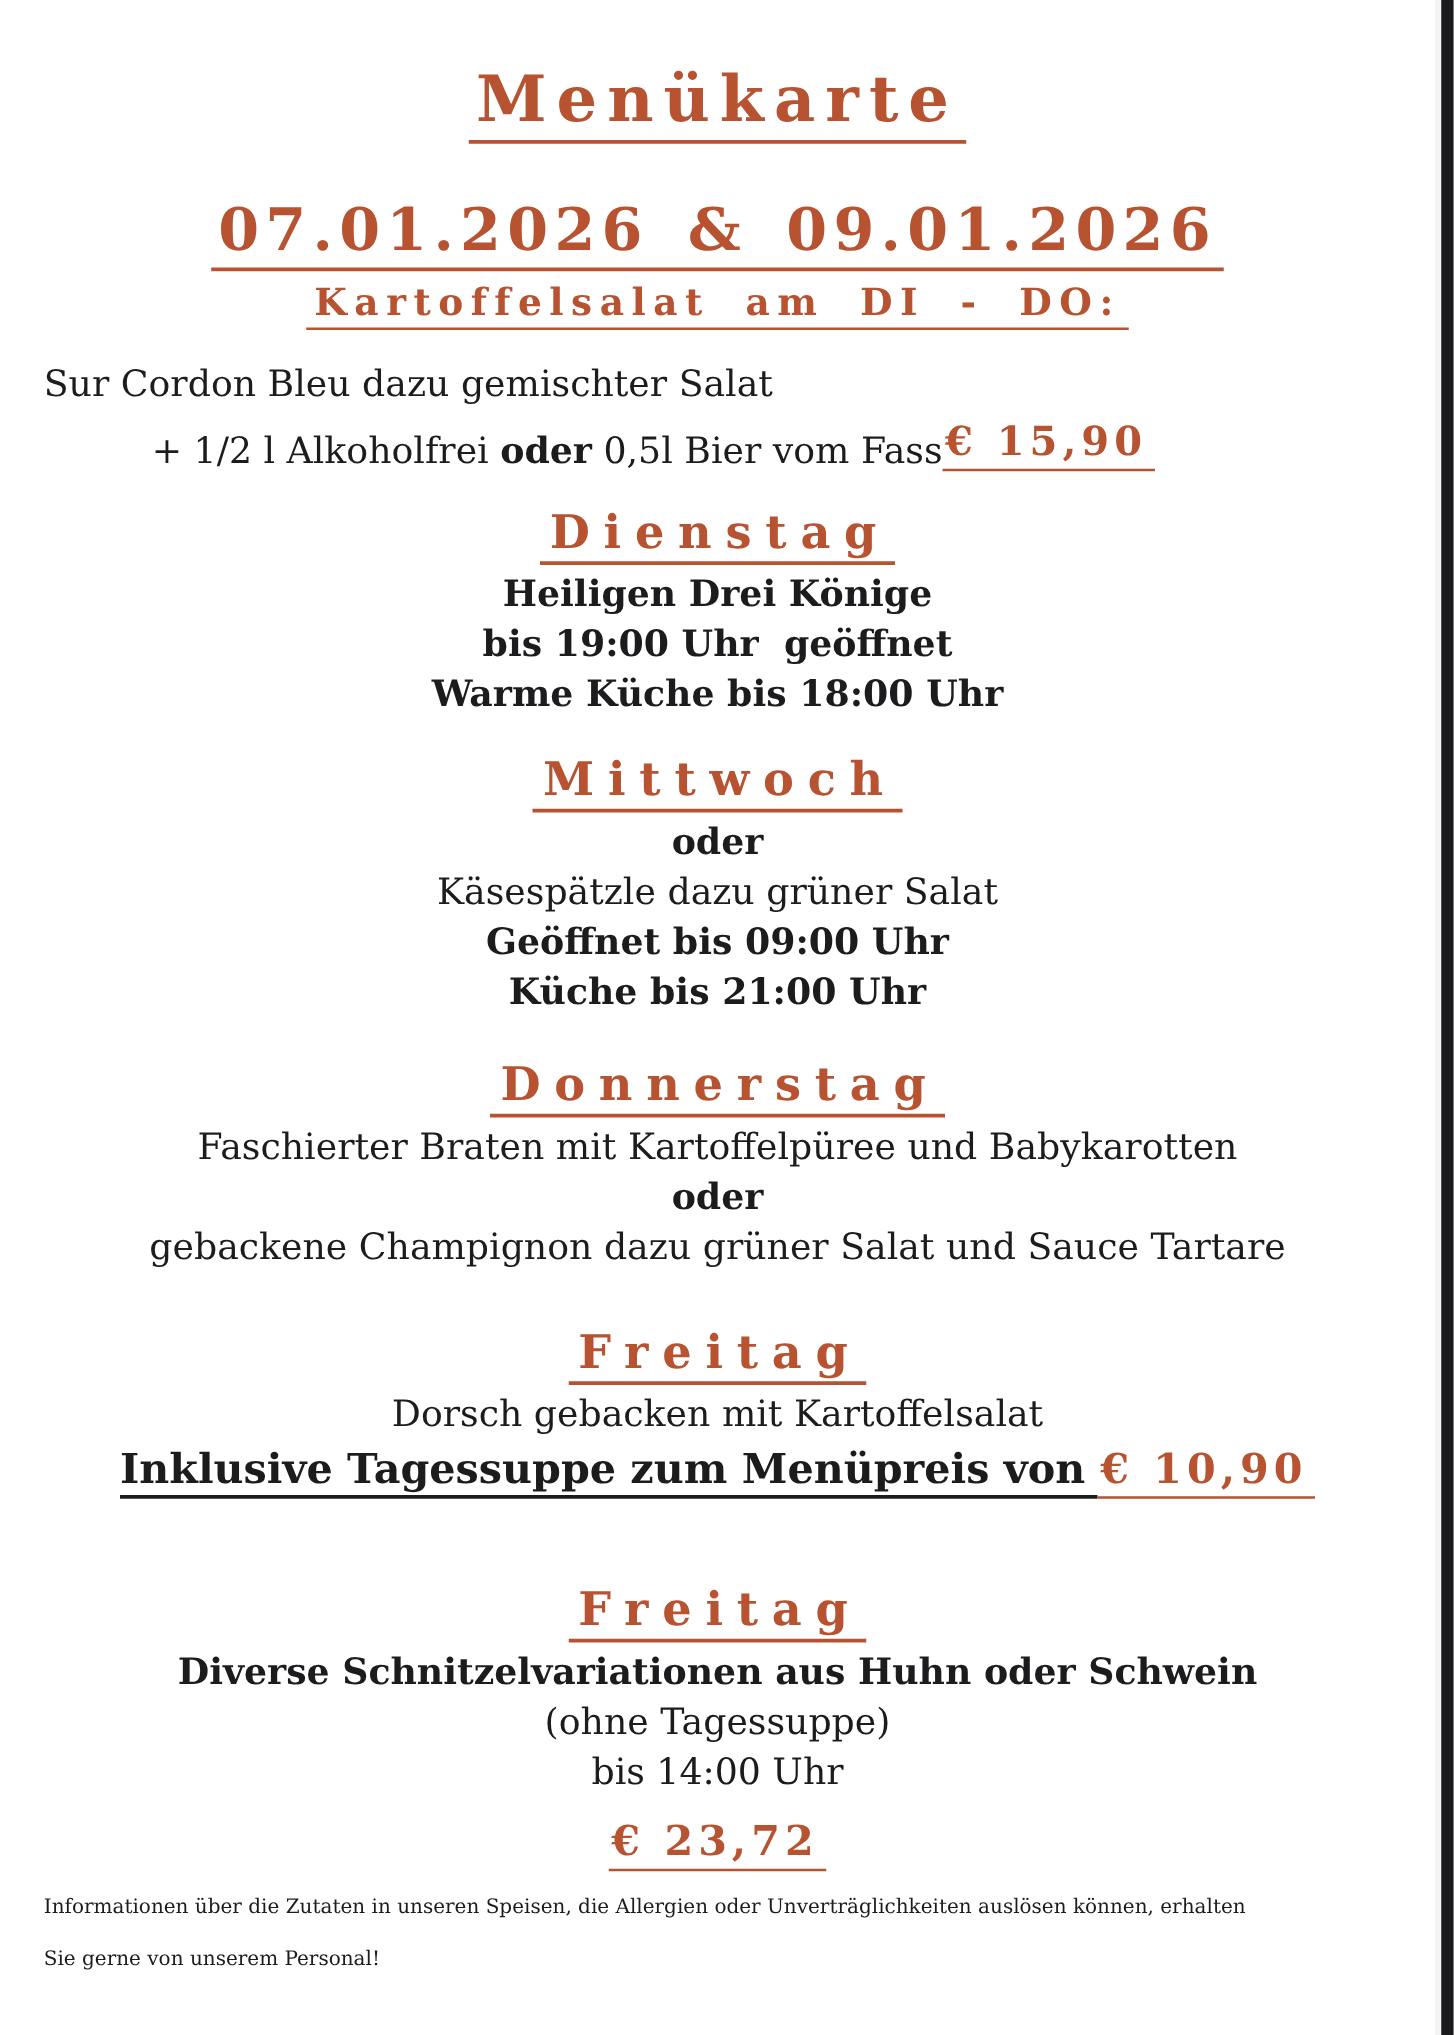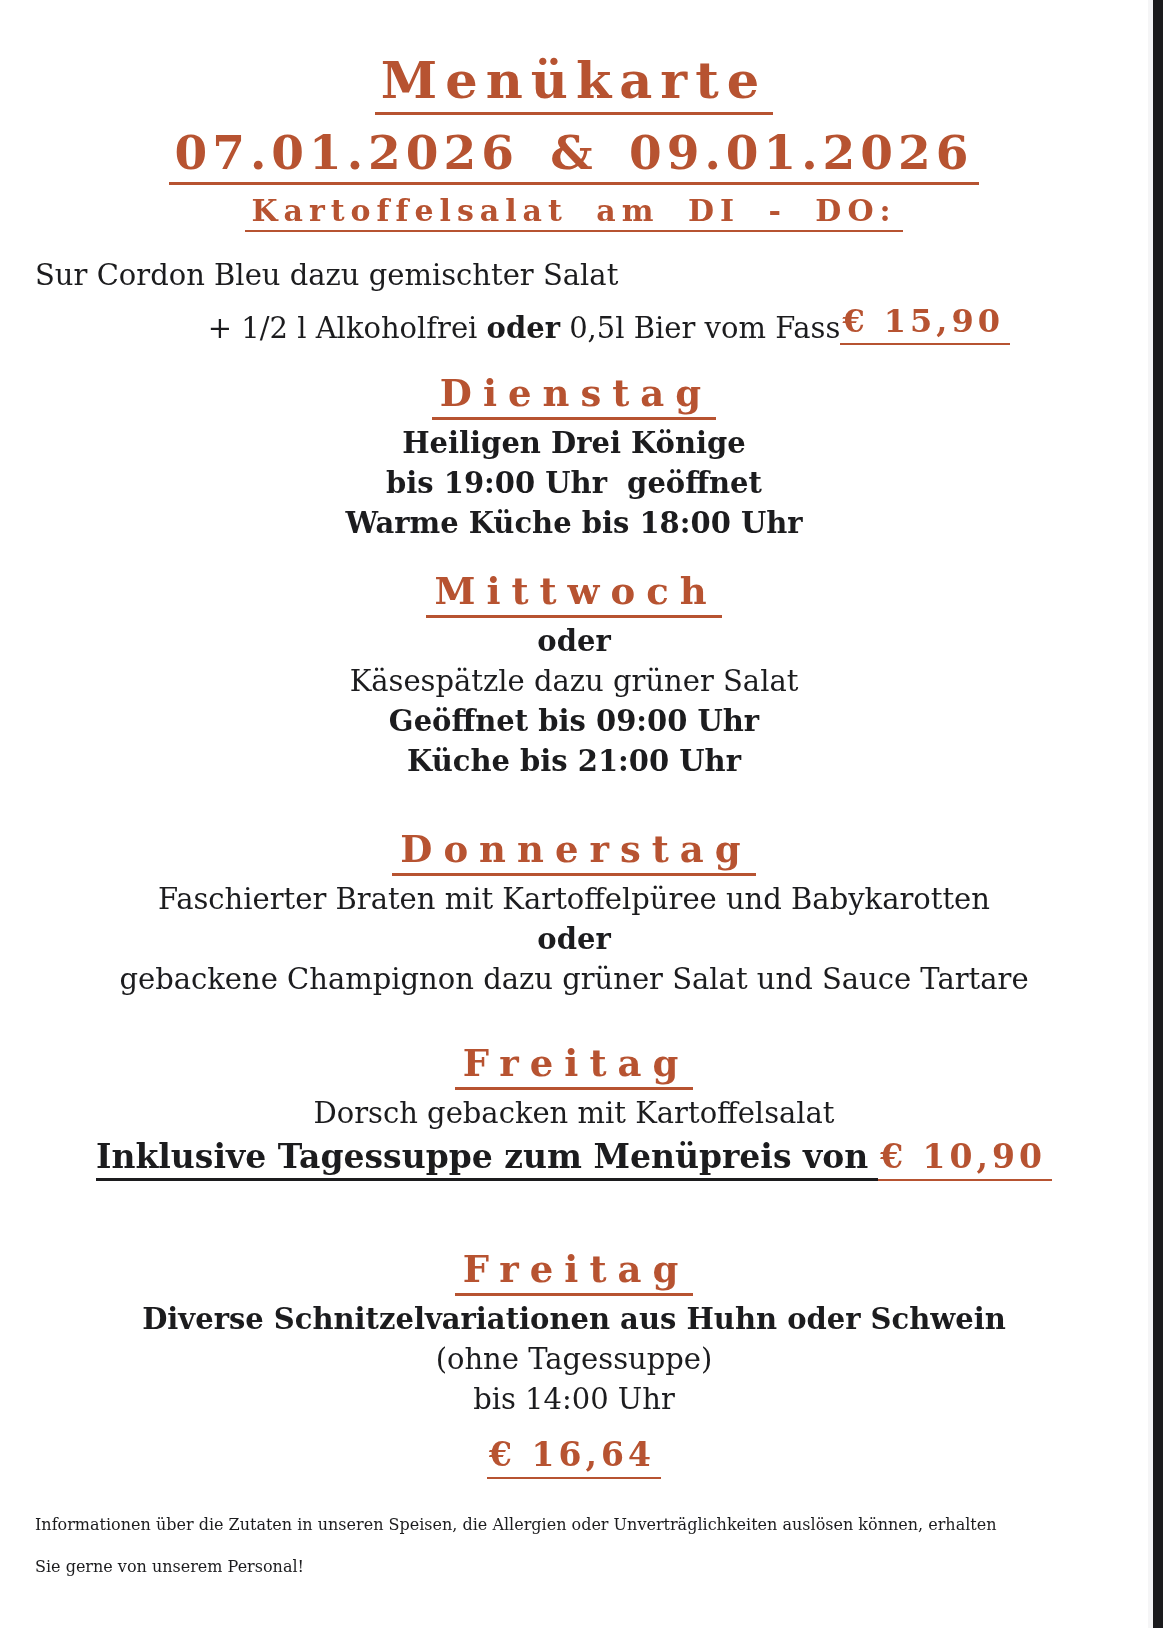--- a/index.html
+++ b/index.html
@@ -36,40 +36,41 @@
     font-weight: bold;
     color: var(--accent);
     letter-spacing: 8px;
   }
   .date-range {
     font-size: 47px;
     font-weight: bold;
     color: var(--accent);
     letter-spacing: 5px;
     word-spacing: 10px;
+    margin-top: 32px;
   }
   .row-dates { margin-top: 10px; }
   .subtitle {
     font-size: 30px;
     font-weight: bold;
     color: var(--accent);
     letter-spacing: 6px;
     word-spacing: 12px;
     border-bottom-width: 2px;
   }
   .row-subtitle { margin-top: 8px; }
   .offer-line1 {
     margin-top: 26px;
     padding-left: 35px;
     font-size: 29px;
   }
   .offer-row {
     margin-top: 10px;
     display: flex;
-    justify-content: flex-end;
+    justify-content: center;
     align-items: flex-end;
     padding: 0 138px 0 35px;
   }
   .offer-drink { font-size: 29px; white-space: pre-wrap; }
   .bold { font-weight: bold; }
   .price {
     font-family: "DejaVu Serif", "Liberation Serif", serif;
     color: var(--accent);
     font-size: 32px;
     font-weight: bold;
@@ -86,21 +87,21 @@
     letter-spacing: 11px;
     border-bottom: 3px solid var(--accent);
     padding: 0 4px 2px 8px;
   }
   .menu-line {
     font-size: 29px;
     line-height: 40px;
     white-space: pre-wrap;
   }
   .menu-line.bold { font-weight: bold; }
-  .gap-lg { margin-top: 46px; }
+  .gap-lg { margin-top: 32px; }
   .gap-xl { margin-top: 42px; }
   .gap-xxl { margin-top: 66px; }
   .menu-price-row { margin-top: 4px; }
   .menu-price-note {
     font-size: 33px;
     font-weight: bold;
     border-bottom: 3px solid var(--ink);
     padding: 0 10px 2px 0;
     display: inline-block;
   }
@@ -182,20 +183,20 @@
   </div>
   <p class="center menu-line">Dorsch gebacken mit Kartoffelsalat</p>
   <p class="center menu-price-row"><span class="menu-price-note">Inklusive Tagessuppe zum Menüpreis von</span><span class="price menu-price-value">€ 10,90</span></p>
 
   <div class="center day-heading-row gap-xxl">
     <span class="day-heading">Freitag</span>
   </div>
   <p class="center menu-line bold">Diverse Schnitzelvariationen aus Huhn oder Schwein</p>
   <p class="center menu-line">(ohne Tagessuppe)</p>
   <p class="center menu-line">bis 14:00 Uhr</p>
-  <p class="center standalone-price-row"><span class="price standalone-price">€ 16,64</span></p>
+  <p class="center standalone-price-row"><span class="price standalone-price">€ 23,72</span></p>
 
   <p class="footer">Informationen über die Zutaten in unseren Speisen, die Allergien oder Unverträglichkeiten auslösen können, erhalten Sie gerne von unserem Personal!</p>
 
 </div>
 
 <div class="edge-gap"></div>
 <div class="scrollbar-strip"></div>
 
 </body></html>

